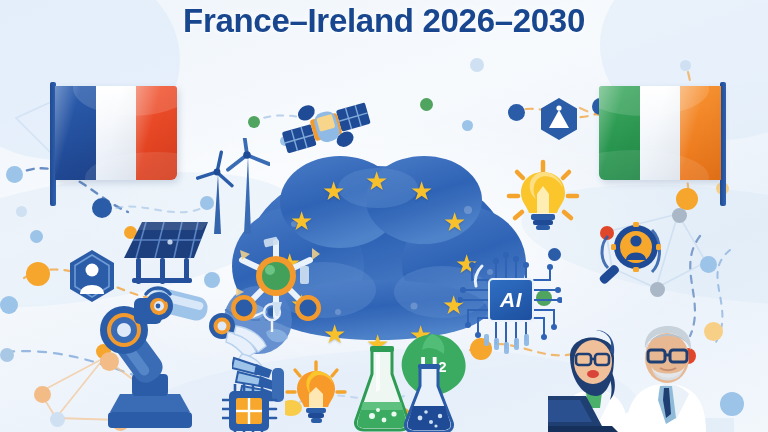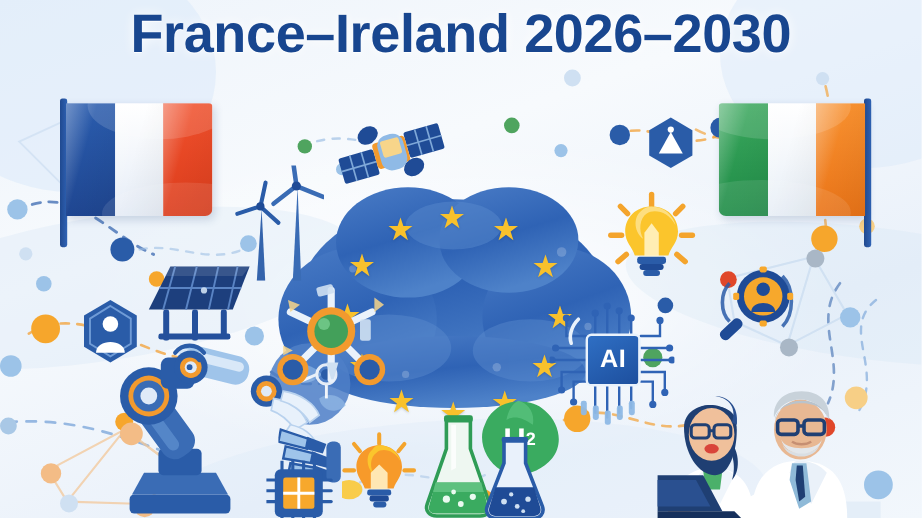--- a/index.html
+++ b/index.html
@@ -20,21 +20,21 @@
 
   
   .netsvg{ position:absolute; left:0; top:0; width:768px; height:432px; }
 
   
   .dot{ position:absolute; border-radius:50%; }
 
   
   .title-wrap{ position:absolute; left:0; top:2px; width:768px; text-align:center; z-index:40; }
   .title{
-    font-size:45px; font-weight:bold; color:#18468f; letter-spacing:-0.3px;
+    font-size:33px; font-weight:bold; color:#18468f; letter-spacing:-0.3px;
     text-shadow:0 1px 0 rgba(255,255,255,.9), 0 0 10px rgba(255,255,255,.95);
   }
   .subtitle{
     margin-top:7px; font-size:15.5px; font-weight:bold; color:#e0912f;
     text-shadow:0 1px 0 rgba(255,255,255,.9), 0 0 8px rgba(255,255,255,.95);
   }
 
   
   .flag{ position:absolute; z-index:25; }
   .pole{ position:absolute; background:linear-gradient(90deg,#214a90,#2f63b5); border-radius:2px; }
@@ -49,21 +49,21 @@
 
   
   #eu-cloud{ position:absolute; left:228px; top:140px; width:300px; height:200px; z-index:14; }
   .star{ position:absolute; color:#f8c12c; font-size:26px; line-height:26px;
          text-shadow:0 1px 2px rgba(20,50,110,.25); }
 
   
   .icon{ position:absolute; z-index:22; }
 
   
-  #ai-chip{ position:absolute; left:458px; top:252px; width:104px; height:104px; z-index:26; }
+  #ai-chip{ position:absolute; left:458px; top:252px; width:104px; height:104px; z-index:26;font-style:italic; }
   .ai-core{
     position:absolute; left:30px; top:26px; width:46px; height:44px;
     background:linear-gradient(150deg,#2f6fc4,#1d4f9e); border:2.5px solid #e9f2fc;
     border-radius:5px; color:#fff; font-size:21px; font-weight:bold;
     display:flex; align-items:center; justify-content:center; letter-spacing:0.5px;
   }
 
   
   #h2-badge{ position:absolute; left:396px; top:332px; width:74px; height:68px; z-index:27; }
   .h2-text{ position:absolute; inset:0; display:flex; align-items:center; justify-content:center;

